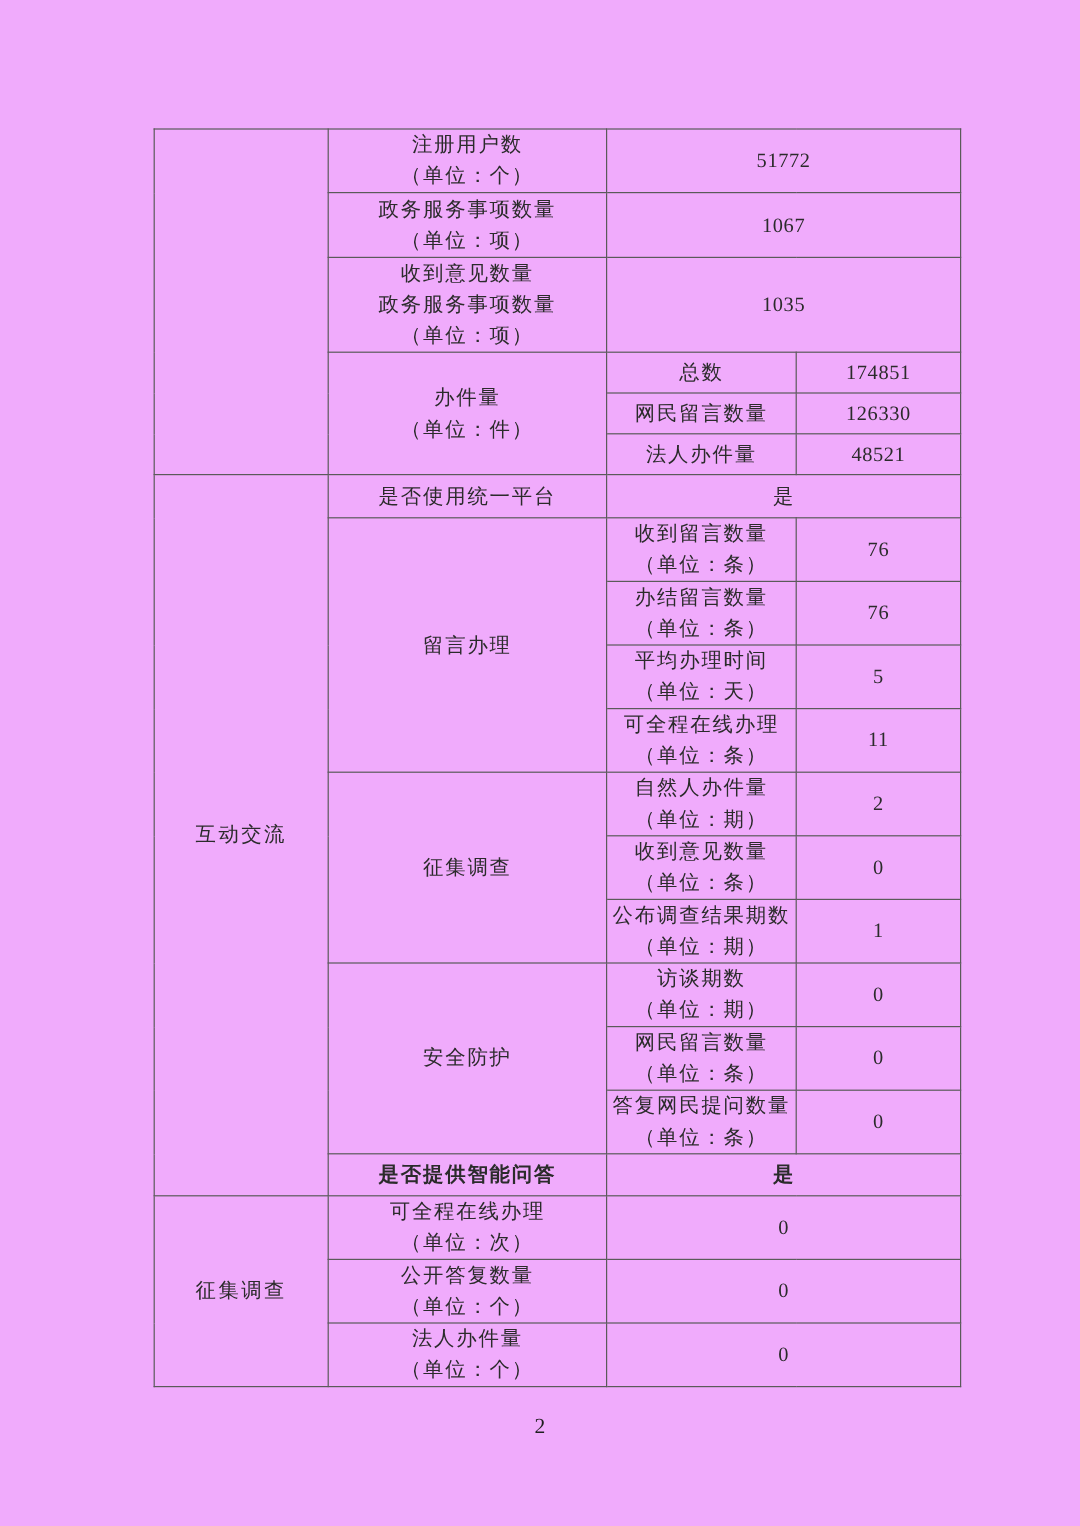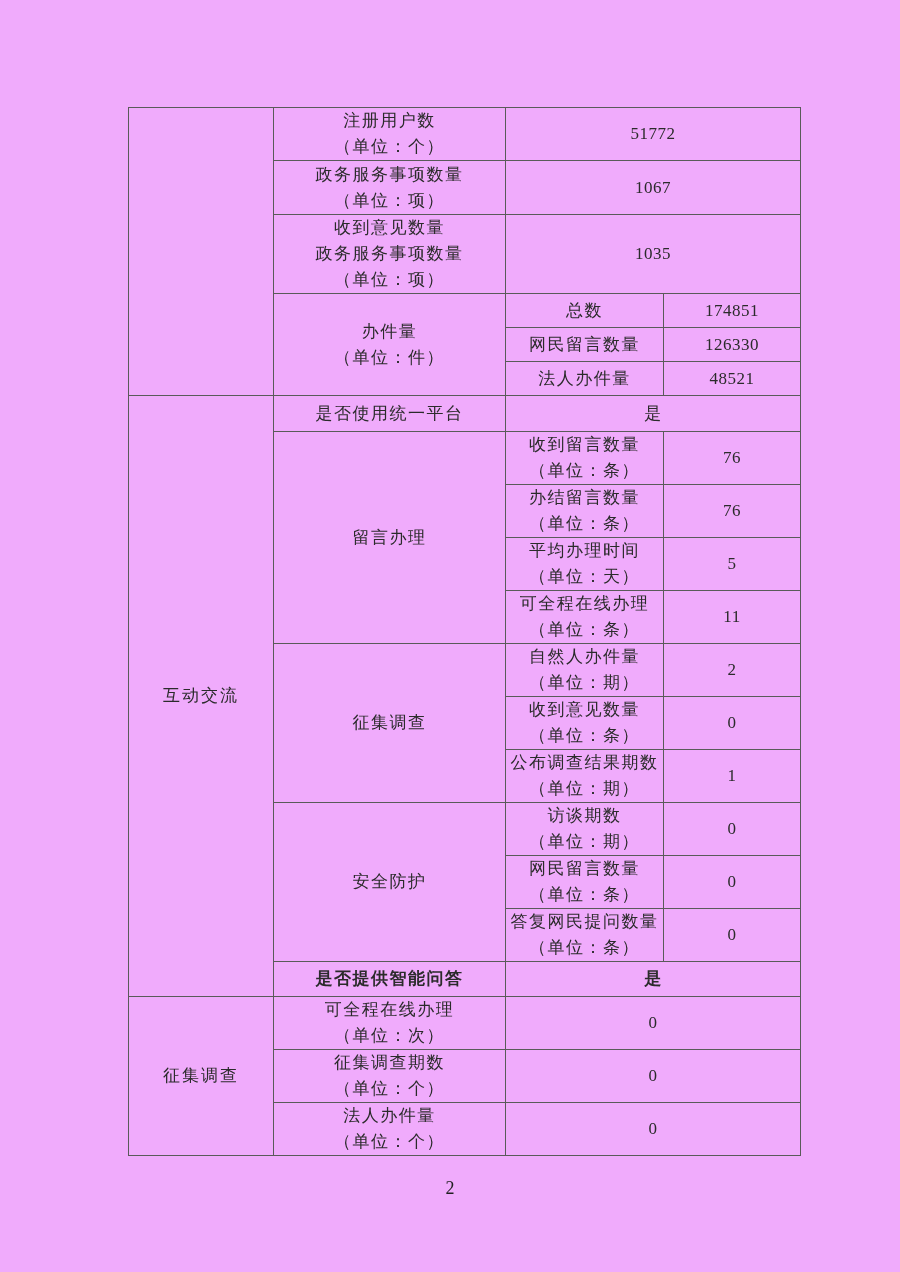--- a/index.html
+++ b/index.html
@@ -206,21 +206,21 @@
       <tr class="h52">
         <td class="cat" rowspan="3">征集调查</td>
         <td>
           <span class="line">可全程在线办理</span>
           <span class="line">（单位：次）</span>
         </td>
         <td class="val" colspan="2">0</td>
       </tr>
       <tr class="h52">
         <td>
-          <span class="line">征集调查期数</span>
+          <span class="line">公开答复数量</span>
           <span class="line">（单位：个）</span>
         </td>
         <td class="val" colspan="2">0</td>
       </tr>
       <tr class="h52">
         <td>
           <span class="line">法人办件量</span>
           <span class="line">（单位：个）</span>
         </td>
         <td class="val" colspan="2">0</td>

